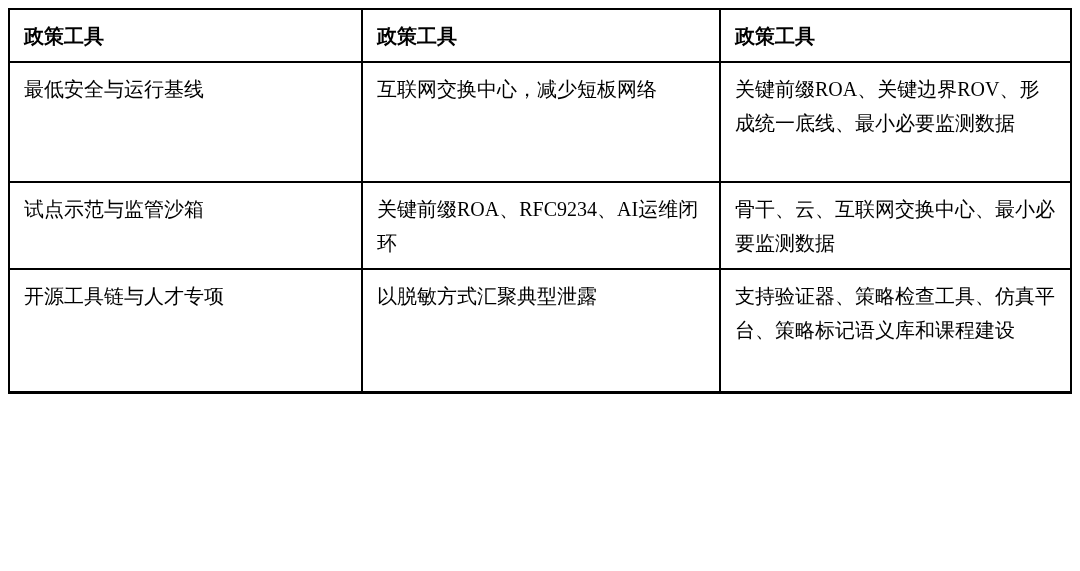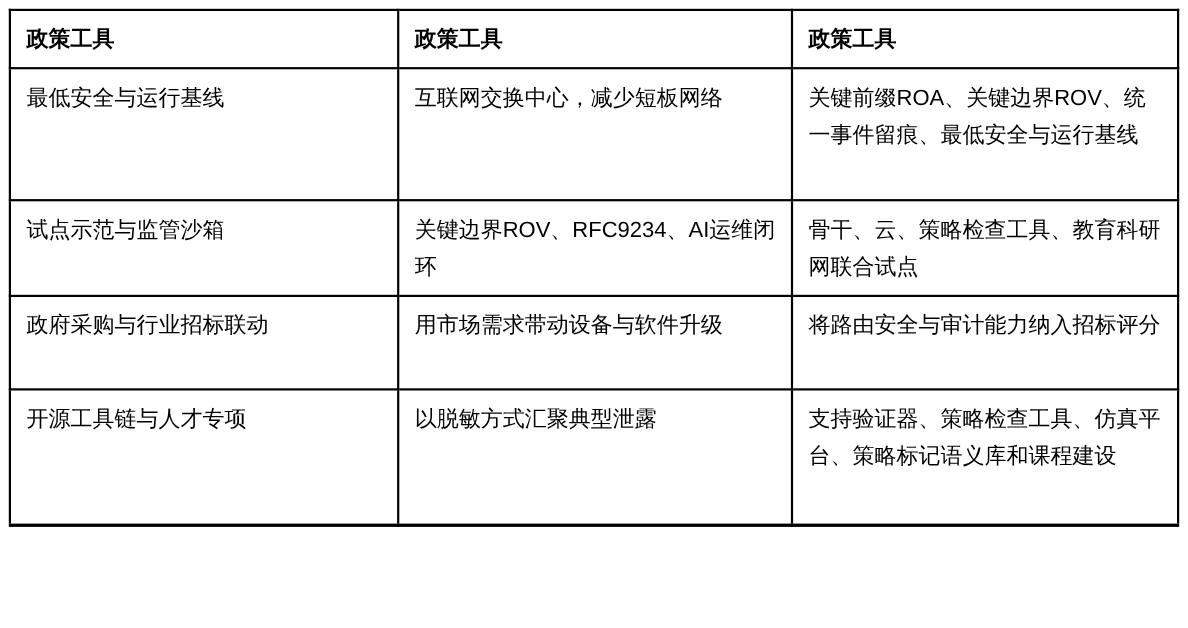--- a/index.html
+++ b/index.html
@@ -37,20 +37,21 @@
     line-height: 34px;
     color: #000000;
     overflow: hidden;
     word-break: break-word;
   }
   table.policy-table th {
     font-weight: 700;
   }
   table.policy-table td {
     font-weight: 400;
+    font-family: Liberation Serif, serif;
   }
   tr.header-row  { height: 51px; }
   tr.row-0 { height: 120px; }
   tr.row-1 { height: 76px; }
   tr.row-2 { height: 85px; }
   tr.row-3 { height: 85px; }
   tr.row-4 { height: 123px; }
 </style>
 </head>
 <body>
@@ -66,31 +67,26 @@
       <tr class="header-row">
         <th>政策工具</th>
         <th>政策工具</th>
         <th>政策工具</th>
       </tr>
     </thead>
     <tbody>
       <tr class="row-0">
         <td>最低安全与运行基线</td>
         <td>互联网交换中心，减少短板网络</td>
-        <td>关键前缀ROA、关键边界ROV、统一事件留痕、最低安全与运行基线</td>
+        <td>关键前缀ROA、关键边界ROV、形成统一底线、最小必要监测数据</td>
       </tr>
       <tr class="row-1">
         <td>试点示范与监管沙箱</td>
-        <td>关键边界ROV、RFC9234、AI运维闭环</td>
-        <td>骨干、云、策略检查工具、教育科研网联合试点</td>
-      </tr>
-      <tr class="row-2">
-        <td>政府采购与行业招标联动</td>
-        <td>用市场需求带动设备与软件升级</td>
-        <td>将路由安全与审计能力纳入招标评分</td>
+        <td>关键前缀ROA、RFC9234、AI运维闭环</td>
+        <td>骨干、云、互联网交换中心、最小必要监测数据</td>
       </tr>
       <tr class="row-4">
         <td>开源工具链与人才专项</td>
         <td>以脱敏方式汇聚典型泄露</td>
         <td>支持验证器、策略检查工具、仿真平台、策略标记语义库和课程建设</td>
       </tr>
     </tbody>
   </table>
 </div>
 

